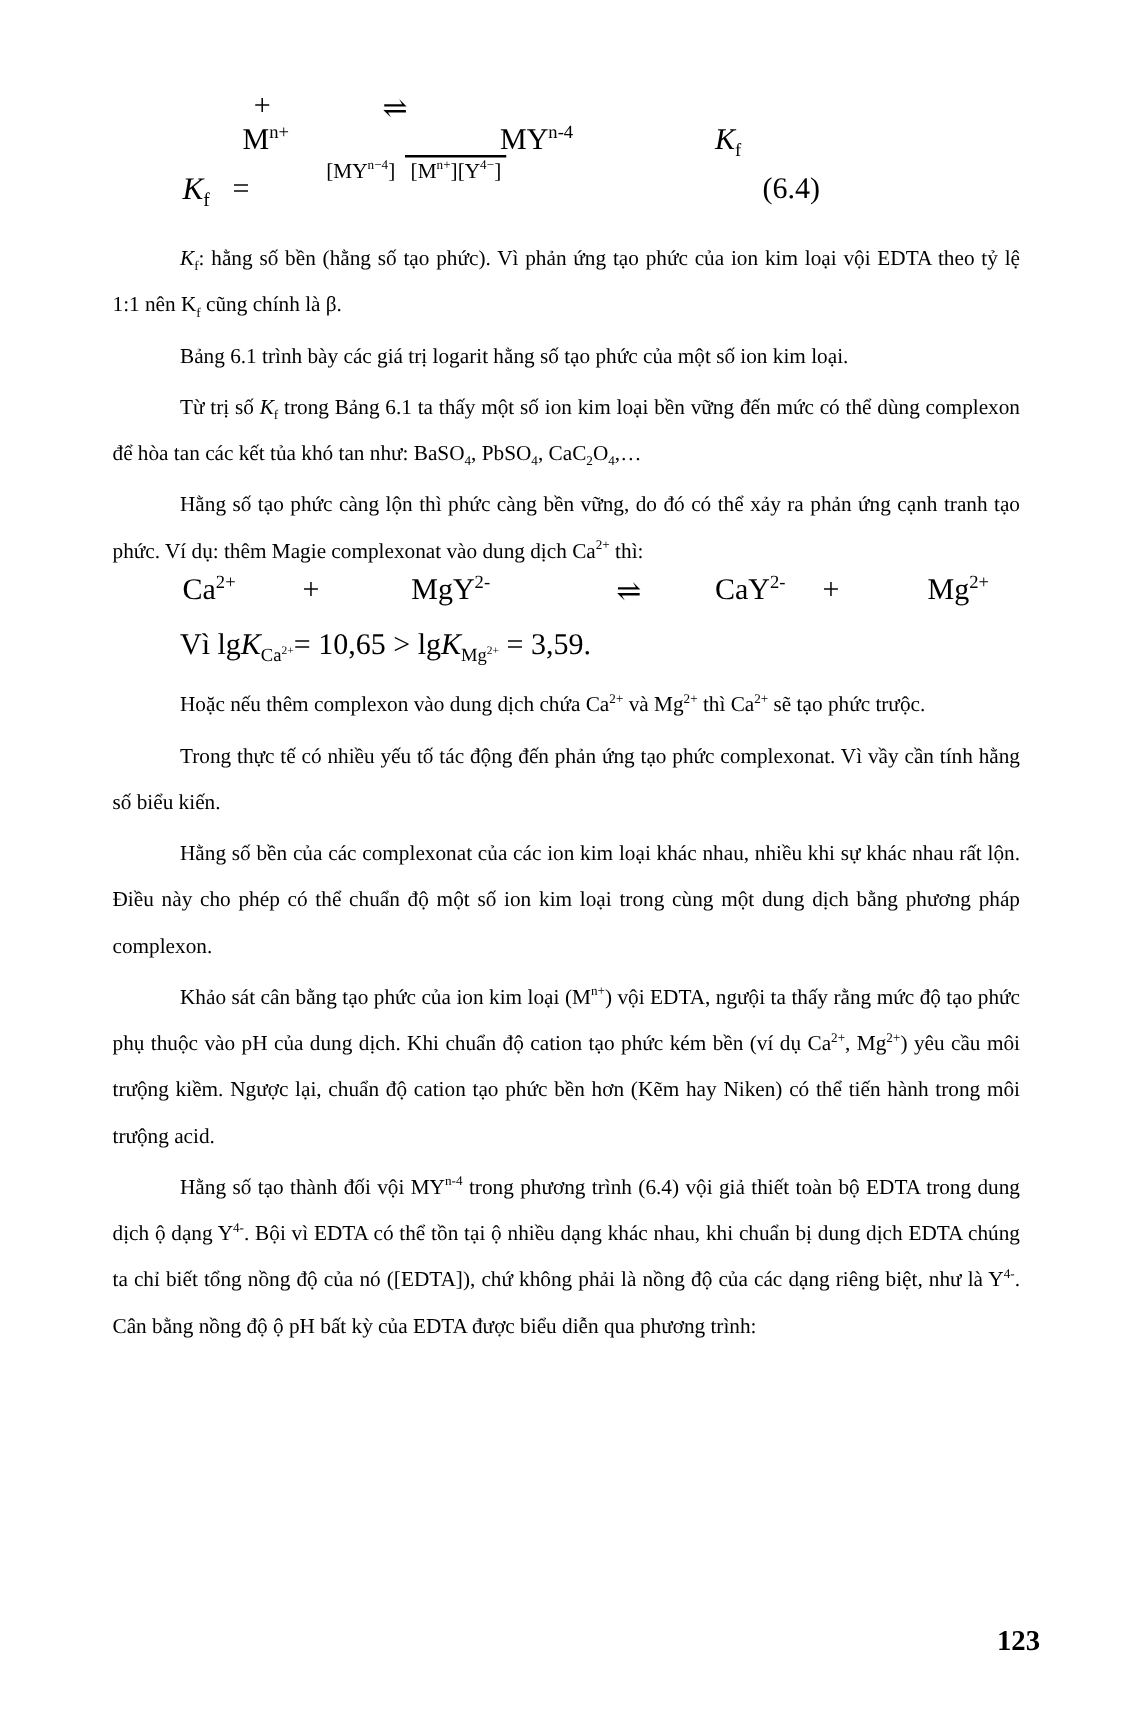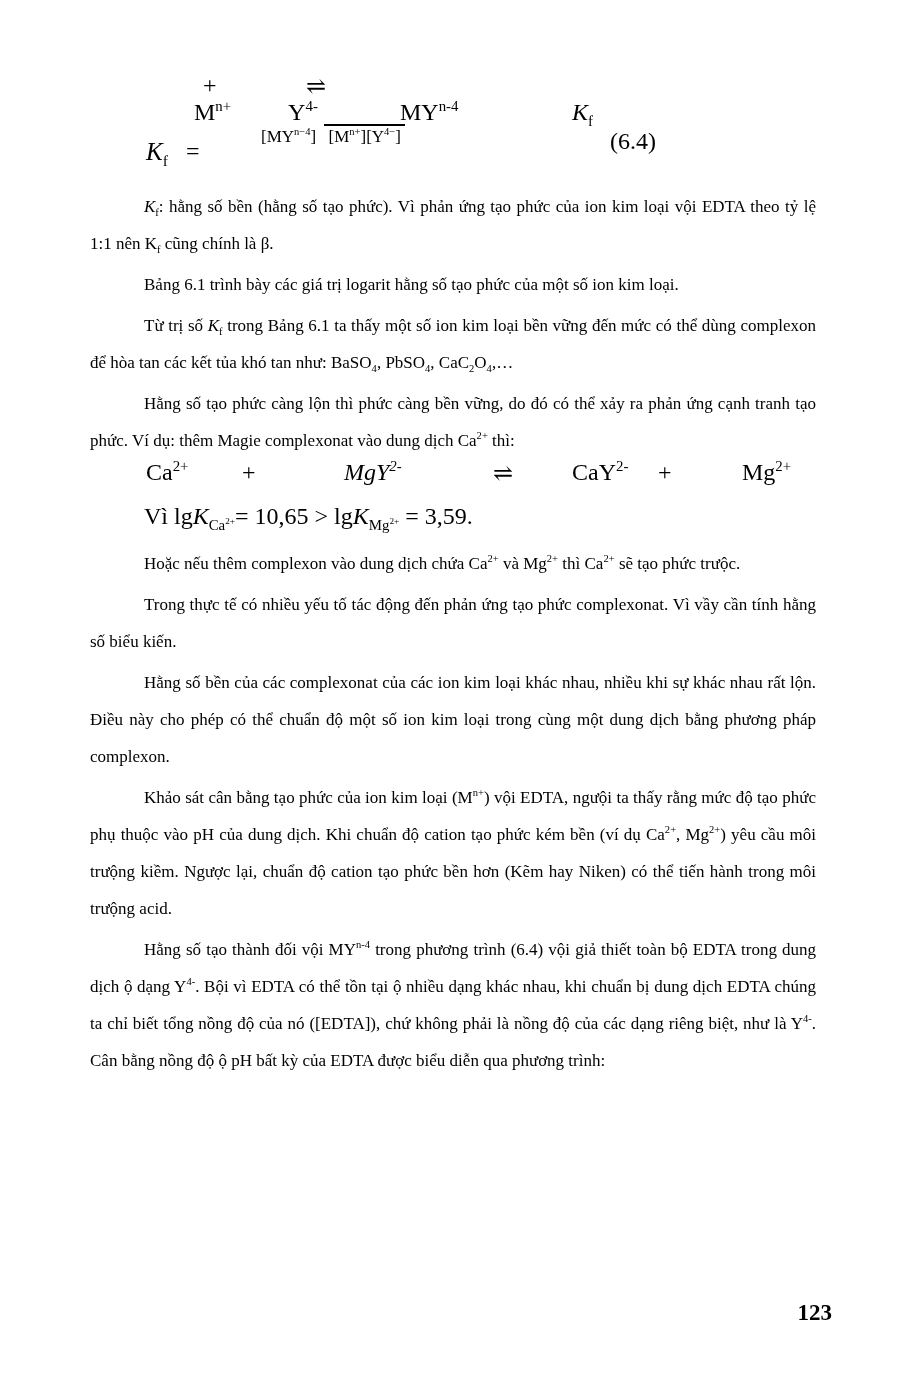--- a/index.html
+++ b/index.html
@@ -73,21 +73,21 @@
     text-align: center;
     font-size: 17px;
     line-height: 1.25;
     margin-left: 40px;
   }
   .frac .num { padding: 0 4px 1px 4px; }
   .frac .den { border-top: 2px solid #000; padding: 1px 4px 0 4px; }
   .eqnum {
     position: absolute;
     left: 520px;
-    top: 4px;
+    top: 14px;
     font-size: 24px;
     text-align: right;
   }
 
   
   .rxn-row {
     position: relative;
     height: 44px;
     font-size: 24px;
     text-align: right;
@@ -128,23 +128,20 @@
 <body>
 
 <div id="page">
   <div id="content">
 
     <div class="eq-row1">
       <span class="seg" style="left:56px;">
         <span>M</span><sup>n+</sup>
       </span>
       <span class="seg" style="left:113px;">+</span>
-      <span class="seg" style="left:151px;">
-        <span>Y</span><sup>4-</sup>
-      </span>
       <span class="seg" style="left:216px;">⇌</span>
       <span class="seg" style="left:262px;font-family:Liberation Serif, serif;">
         <span>MY</span><sup>n-4</sup>
       </span>
       <span class="seg" style="left:434px;">
         <span class="it">K</span><sub>f</sub>
       </span>
     </div>
 
     <div class="eq-frac-wrap">
@@ -161,21 +158,21 @@
 
     <p class="para">Bảng 6.1 trình bày các giá trị logarit hằng số tạo phức của một số ion kim loại.</p>
 
     <p class="para"><span>Từ trị số </span><span class="it">K</span><sub>f</sub><span> trong Bảng 6.1 ta thấy một số ion kim loại bền vững đến mức có thể dùng complexon để hòa tan các kết tủa khó tan như: BaSO</span><sub>4</sub><span>, PbSO</span><sub>4</sub><span>, CaC</span><sub>2</sub><span>O</span><sub>4</sub><span>,…</span></p>
 
     <p class="para tight"><span>Hằng số tạo phức càng lộn thì phức càng bền vững, do đó có thể xảy ra phản ứng cạnh tranh tạo phức. Ví dụ: thêm Magie complexonat vào dung dịch Ca</span><sup>2+</sup><span> thì:</span></p>
 
     <div class="rxn-row">
       <span class="seg" style="left:56px;"><span>Ca</span><sup>2+</sup></span>
       <span class="seg" style="left:152px;">+</span>
-      <span class="seg" style="left:254px;font-style:italic;"><span>MgY</span><sup>2-</sup></span>
+      <span class="seg" style="left:239px;"><span>MgY</span><sup>2-</sup></span>
       <span class="seg" style="left:403px;">⇌</span>
       <span class="seg" style="left:482px;"><span>CaY</span><sup>2-</sup></span>
       <span class="seg" style="left:568px;">+</span>
       <span class="seg" style="left:652px;"><span>Mg</span><sup>2+</sup></span>
     </div>
 
     <div class="vi-row">
       <span>Vì lg</span><span class="it">K</span><sub><span>Ca</span><sup>2+</sup></sub><span>= 10,65 &gt; lg</span><span class="it">K</span><sub><span>Mg</span><sup>2+</sup></sub><span> = 3,59.</span>
     </div>
 

